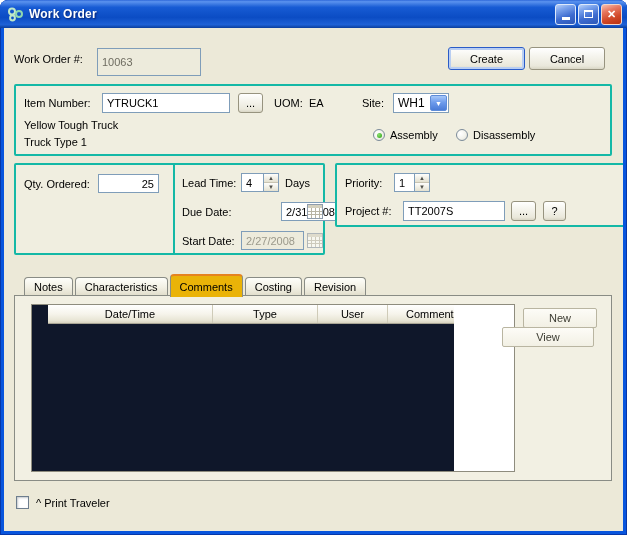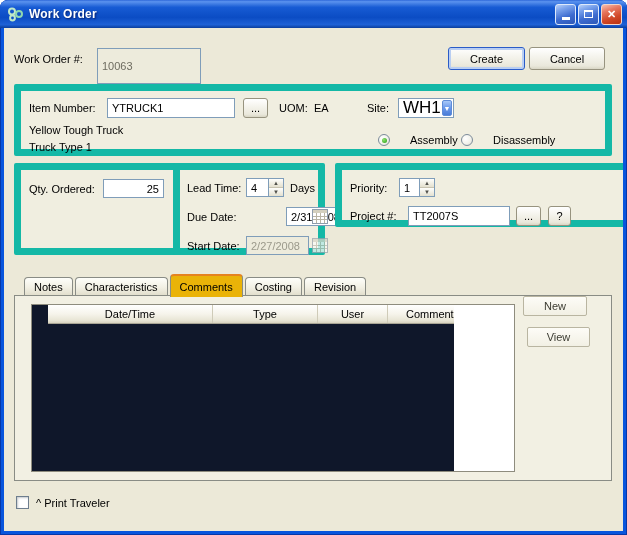--- a/index.html
+++ b/index.html
@@ -57,40 +57,40 @@
     border:1px solid #97937F; border-radius:3px; cursor:pointer; padding:0;
   }
   .btn.default { border:1px solid #2A5CC8; box-shadow: inset 0 0 0 2px #B9CEF2; }
   .btn.flat {
     background: linear-gradient(180deg,#FDFCF7 0%,#F2F0E4 100%);
     border:1px solid #B9B5A1; color:#3C3C32; border-radius:2px;
   }
 
   .group {
     position:absolute; background:#F0EEE0;
-    border:7px solid #14b8a6; border-radius:2px;
+    border:2px solid #14b8a6; border-radius:2px;
   }
 
   .combo { position:absolute; display:flex; border:1px solid #7F9DB9; background:#fff; align-items:stretch; }
-  .combo-val { flex:1; font-size:17px; display:flex; align-items:center; padding-left:4px; }
+  .combo-val { flex:1; font-size:12px; display:flex; align-items:center; padding-left:4px; }
   .combo-btn {
     width:17px; margin:1px; border-radius:2px;
     background: linear-gradient(180deg,#A8C8F8 0%,#6E9CEC 45%,#4A7CD8 100%);
     border:1px solid #5E8CD8; display:flex; align-items:center; justify-content:center;
     color:#fff; font-size:7px; cursor:pointer;
   }
 
   .spin { position:absolute; display:flex; height:19px; }
   .spin-val { flex:1; border:1px solid #7F9DB9; border-right:none; background:#fff; display:flex; align-items:center; padding-left:4px; font-size:11px; }
   .spin-btns { width:16px; display:flex; flex-direction:column; border:1px solid #7F9DB9; }
   .spin-btn { flex:1; display:flex; align-items:center; justify-content:center; background:linear-gradient(180deg,#FEFEFC,#E4E1D0); color:#50504A; cursor:pointer; overflow:hidden; }
   .spin-btn + .spin-btn { border-top:1px solid #C8C4B2; }
   .spin-btn .arr { font-size:6px; line-height:1; }
 
-  .radio-wrap { position:absolute; display:flex; align-items:center; gap:20px;padding-left:17px; }
+  .radio-wrap { position:absolute; display:flex; align-items:center; gap:5px;padding-left:17px; }
   .radio {
     width:12px; height:12px; border-radius:50%;
     background: radial-gradient(circle at 35% 35%, #FFFFFF 0%, #F2F2EC 55%, #D8D8CE 100%);
     border:1px solid #7C8B9A; position:relative; flex:0 0 auto;
   }
   .radio.selected::after {
     content:""; position:absolute; left:3px; top:3px; width:5px; height:5px; border-radius:50%;
     background: radial-gradient(circle at 35% 35%, #8EE070, #27A012);
   }
 
@@ -149,21 +149,21 @@
       </div>
       <div class="tb-btn close">
         <span>✕</span>
       </div>
     </div>
   </div>
 
   <div class="content">
 
     <span class="lbl" style="left:10px; top:25px;">Work Order #:</span>
-    <div class="tf disabled" style="left:93px; top:20px; width:104px; height:36px;">10063</div>
+    <div class="tf disabled" style="left:93px; top:20px; width:104px; height:28px;">10063</div>
     <button class="btn default" style="left:444px; top:19px; width:77px; height:23px;">Create</button>
     <button class="btn" style="left:525px; top:19px; width:76px; height:23px;">Cancel</button>
 
     <div class="group" style="left:10px; top:56px; width:598px; height:72px;">
       <span class="lbl" style="left:8px; top:11px;">Item Number:</span>
       <div class="tf" style="left:86px; top:7px; width:128px; height:20px;">YTRUCK1</div>
       <button class="btn" style="left:222px; top:7px; width:25px; height:20px;">...</button>
       <span class="lbl" style="left:258px; top:11px;">UOM:</span>
       <span class="lbl" style="left:293px; top:11px;">EA</span>
       <span class="lbl" style="left:346px; top:11px;">Site:</span>
@@ -278,21 +278,21 @@
     <div class="panel" style="left:10px; top:267px; width:598px; height:186px;">
       <div class="table" style="left:16px; top:8px; width:484px; height:168px;">
         <div class="thead">
           <div class="th" style="width:165px;">Date/Time</div>
           <div class="th" style="width:105px;">Type</div>
           <div class="th" style="width:70px;">User</div>
           <div class="th th-last" style="flex:1;">Comment</div>
         </div>
         <div class="tbody"></div>
       </div>
-      <button class="btn flat" style="left:508px; top:0; width:64px; height:20px;">New</button>
-      <button class="btn flat" style="left:512px; top:31px; width:63px; height:20px;">View</button>
+      <button class="btn flat" style="left:508px; top:12px; width:74px; height:20px;">New</button>
+      <button class="btn flat" style="left:487px; top:31px; width:92px; height:20px;">View</button>
     </div>
 
     <span class="checkbox" style="left:12px; top:468px;"></span>
     <span class="lbl" style="left:32px; top:469px;">^ Print Traveler</span>
 
   </div>
 </div>
 
 </body></html>

